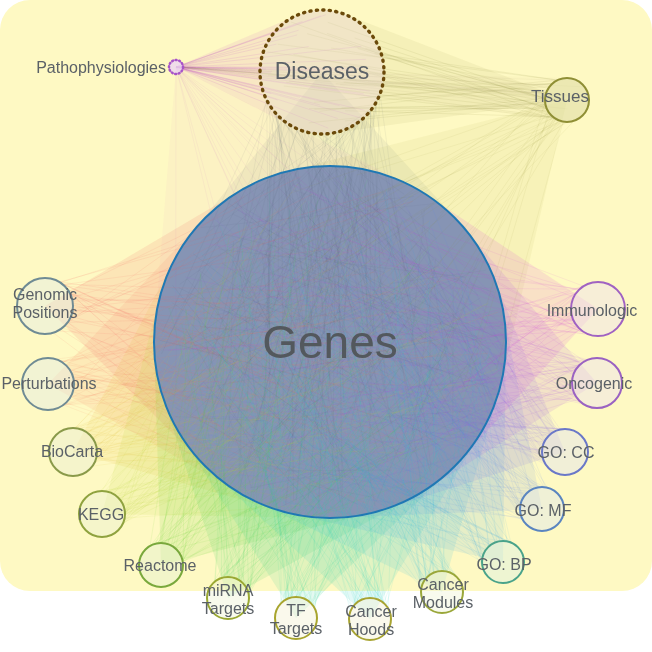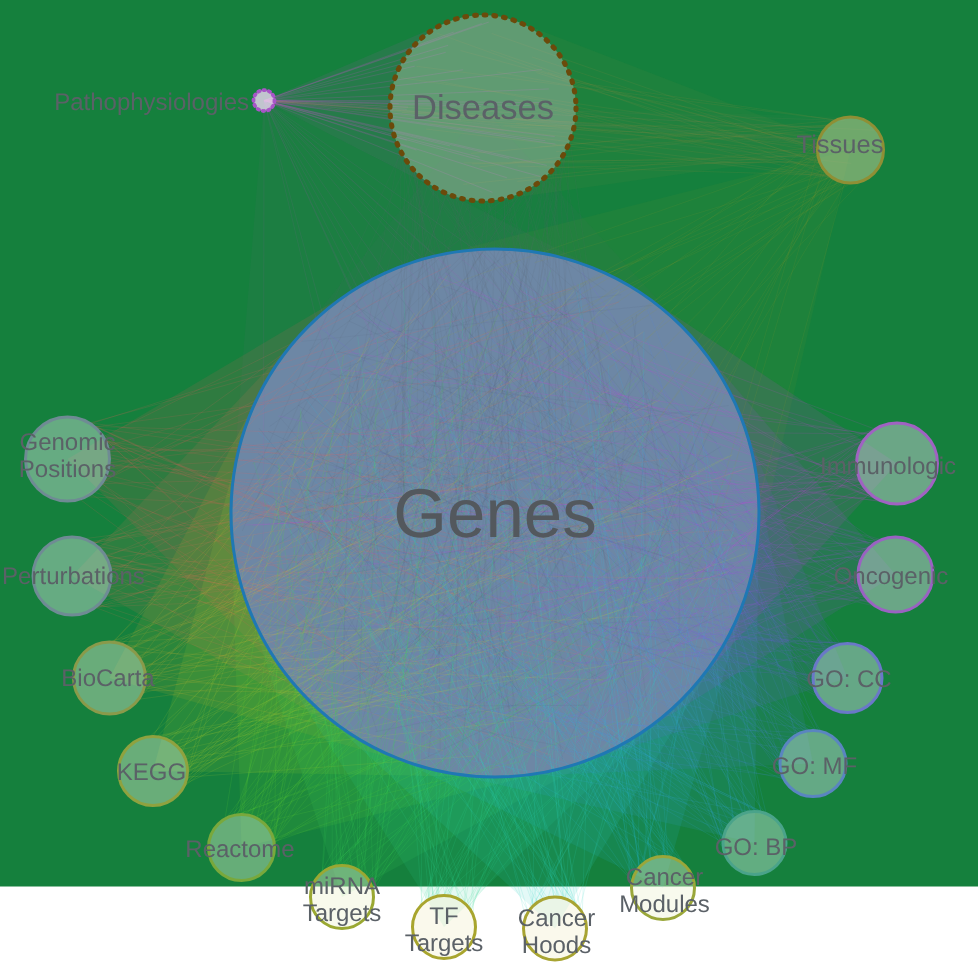--- a/index.html
+++ b/index.html
@@ -1,16 +1,16 @@
 <!DOCTYPE html>
 <html><head>
 <meta charset="utf-8">
 <style>
   html,body{margin:0;padding:0;background:#ffffff;width:652px;height:652px;overflow:hidden;}
-  #stage{position:relative;width:652px;height:591px;background:#15803d;}
+  #stage{position:relative;width:652px;height:591px;background:#fef9c3;border-radius:30px;}
   svg{display:block;}
   text{font-family:"Liberation Sans","DejaVu Sans",sans-serif;}
 </style>
 </head>
 <body>
 
 <div id="stage">
   <svg id="viz" width="652" height="652" viewBox="0 0 652 652">
       <circle cx="330" cy="342" r="176" fill="#8e98a4" fill-opacity="0.16"></circle>
       <path d="M322.0,72.0L460.1,223.4L480.1,250.1L494.8,280.1L503.5,312.4L506.0,345.7L502.1,378.8L492.0,410.7L476.1,440.1L455.0,465.9L429.3,487.3L400.1,503.4L368.3,513.8L335.2,517.9L301.9,515.7L269.6,507.3L239.4,492.9L212.6,473.1L189.9,448.5L172.3,420.2L160.4,389.0L154.6,356.1L155.1,322.7L161.9,290.0L174.7,259.2L193.2,231.3Z" fill="#5a6472" fill-opacity="0.07"></path>

